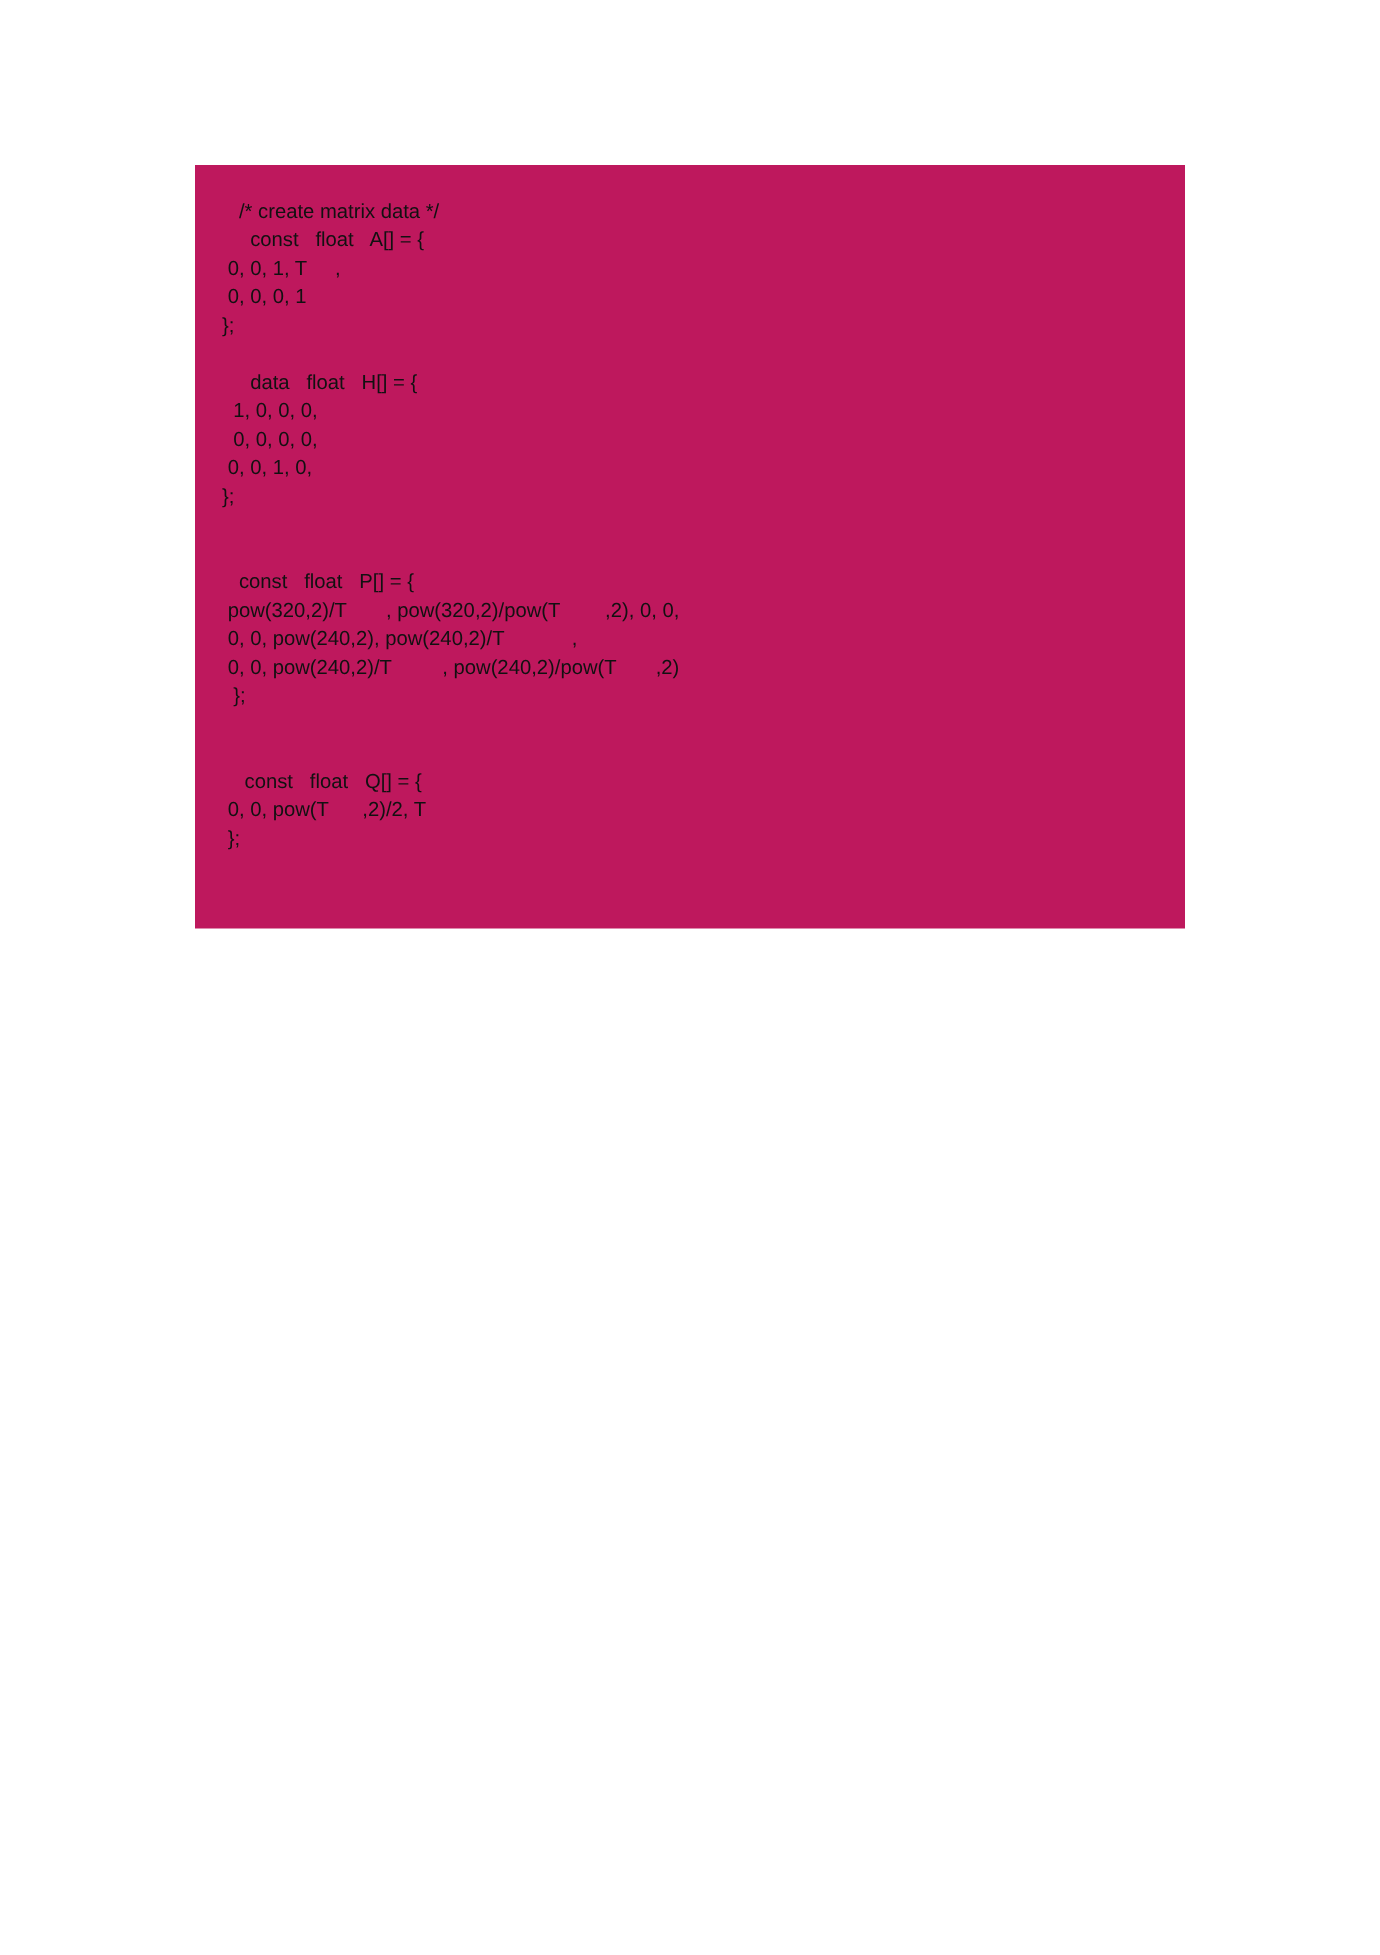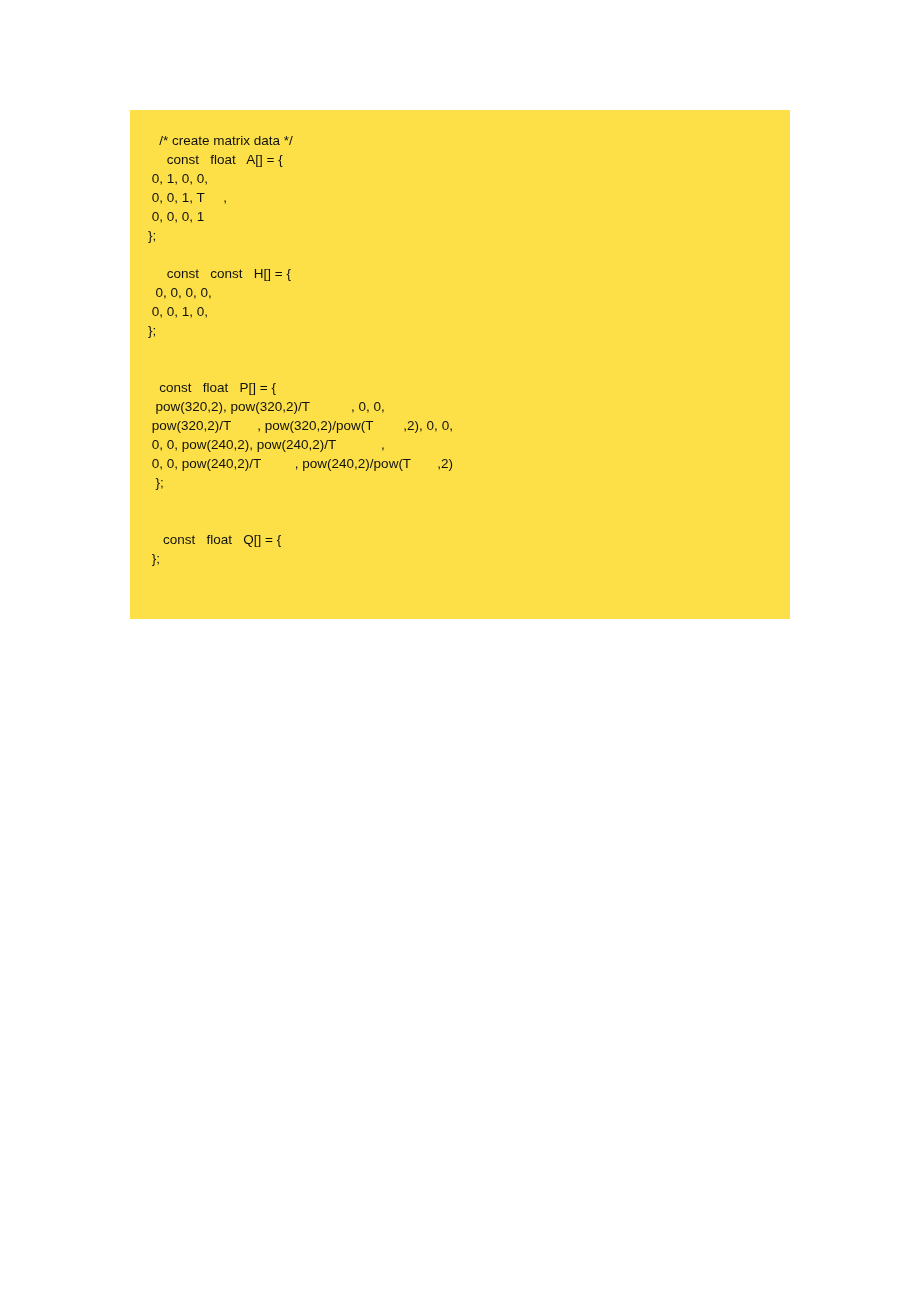--- a/index.html
+++ b/index.html
@@ -10,21 +10,21 @@
     font-family: Arial, Helvetica, sans-serif;
   }
   .page {
     width: 920px;
     min-height: 1303px;
     background: #ffffff;
     box-sizing: border-box;
     padding: 110px 130px 120px 130px;
   }
   .code-block {
-    background: #fde047;
+    background: #be185d;
     width: 100%;
     box-sizing: border-box;
     padding: 22px 18px 50px 18px;
     color: #111;
     font-size: 13.5px;
     line-height: 1.4;
   }
   .code-line {
     white-space: pre;
     font-family: Arial, Helvetica, sans-serif;
@@ -36,35 +36,35 @@
     height: 19px;
   }
 </style>
 </head>
 <body>
 
 <div class="page">
   <div class="code-block">
     <div class="code-line">   /* create matrix data */</div>
     <div class="code-line">     const   float   A[] = {</div>
-    <div class="code-line"> 0, 1, 0, 0,</div>
     <div class="code-line"> 0, 0, 1, T     ,</div>
     <div class="code-line"> 0, 0, 0, 1</div>
     <div class="code-line">};</div>
     <div class="blank-line"></div>
-    <div class="code-line">     const   const   H[] = {</div>
+    <div class="code-line">     data   float   H[] = {</div>
+    <div class="code-line">  1, 0, 0, 0,</div>
     <div class="code-line">  0, 0, 0, 0,</div>
     <div class="code-line"> 0, 0, 1, 0,</div>
     <div class="code-line">};</div>
     <div class="blank-line"></div>
     <div class="blank-line"></div>
     <div class="code-line">   const   float   P[] = {</div>
-    <div class="code-line">  pow(320,2), pow(320,2)/T           , 0, 0,</div>
     <div class="code-line"> pow(320,2)/T       , pow(320,2)/pow(T        ,2), 0, 0,</div>
     <div class="code-line"> 0, 0, pow(240,2), pow(240,2)/T            ,</div>
     <div class="code-line"> 0, 0, pow(240,2)/T         , pow(240,2)/pow(T       ,2)</div>
     <div class="code-line">  };</div>
     <div class="blank-line"></div>
     <div class="blank-line"></div>
     <div class="code-line">    const   float   Q[] = {</div>
+    <div class="code-line"> 0, 0, pow(T      ,2)/2, T</div>
     <div class="code-line"> };</div>
   </div>
 </div>
 
 </body></html>

